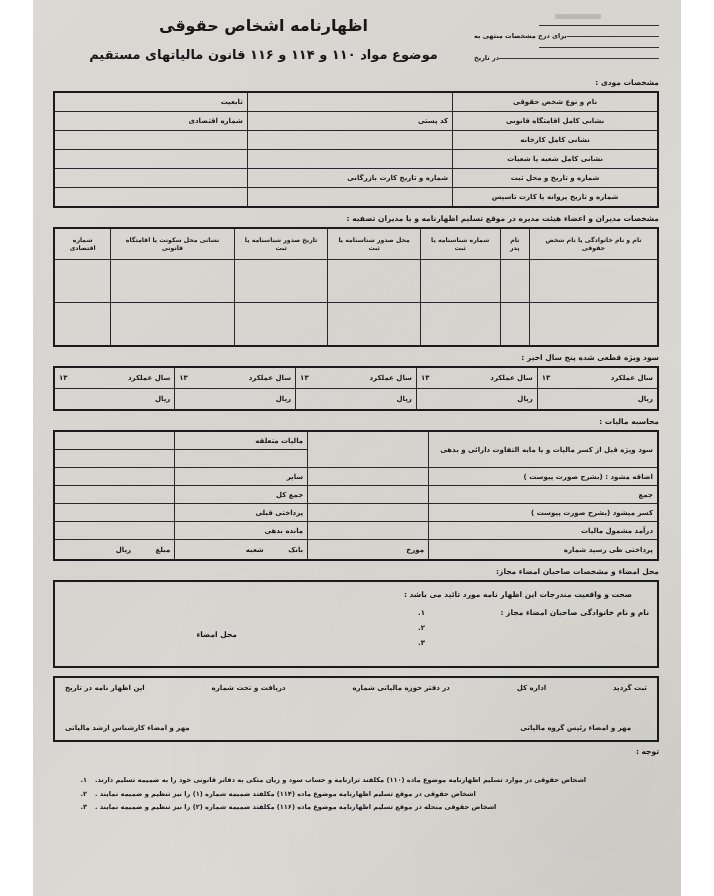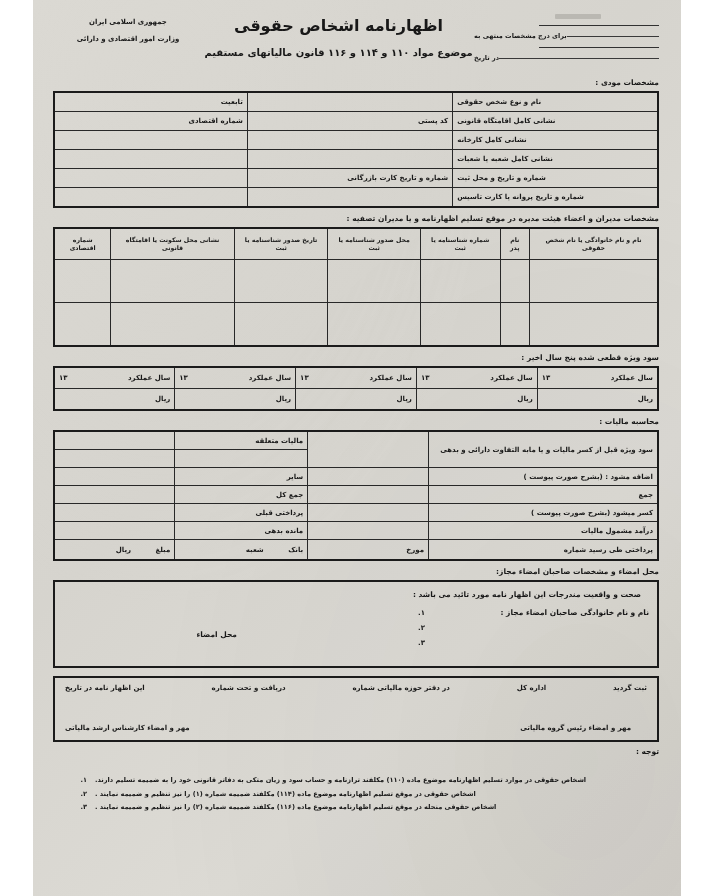--- a/index.html
+++ b/index.html
@@ -25,38 +25,38 @@
     background:
       radial-gradient(ellipse at 20% 10%, rgba(255,255,255,.45), rgba(255,255,255,0) 45%),
       radial-gradient(ellipse at 85% 85%, rgba(0,0,0,.06), rgba(0,0,0,0) 55%);
     mix-blend-mode:multiply;opacity:.7;
   }
   
   .hdr{display:flex;justify-content:space-between;align-items:flex-start;height:62px;}
   .hdr-right{text-align:center;font-size:7px;font-weight:bold;line-height:2.4;padding-top:4px;width:150px;}
   .hdr-mid{text-align:center;padding-top:6px;flex:1;}
   .hdr-mid .t1{font-size:16px;font-weight:bold;letter-spacing:.5px;}
-  .hdr-mid .t2{font-size:10px;font-weight:bold;margin-top:12px;}
+  .hdr-mid .t2{font-size:13px;font-weight:bold;margin-top:12px;}
   .hdr-left{width:185px;padding-top:4px;}
   .hdr-left .blk{font-size:6.5px;font-weight:bold;display:flex;align-items:center;margin-bottom:3px;margin-top:6px;}
   .hdr-left .line{flex:1;border-bottom:1px solid #3a3a3a;height:1px;}
   .hdr-left .topbar{border-bottom:1.6px solid #333;width:120px;margin:0 0 4px auto;height:4px;}
   .hdr-left .smudge{width:46px;height:5px;background:#b9b7b1;margin:0 58px 2px auto;border-radius:1px;}
 
   
   .sec-label{font-size:7.5px;font-weight:bold;margin:6px 0 4px 0;text-align:right;}
 
   
   table{border-collapse:collapse;width:100%;background:transparent;}
   .bx{border:2px solid #1d1d1d;}
   .bx td,.bx th{border:1px solid #2a2a2a;font-size:7px;font-weight:bold;padding:2px 4px;vertical-align:middle;}
 
   
   .t-ident td{height:14px;}
-  .t-ident .lbl{width:34%;text-align:left;border-left:1px solid #2a2a2a;}
+  .t-ident .lbl{width:34%;text-align:center;border-left:1px solid #2a2a2a;}
   .t-ident .m1{width:34%;text-align:right;}
   .t-ident .m2{width:32%;text-align:right;}
 
   
   .t-mgr th{height:26px;text-align:center;line-height:1.35;font-size:6.2px;}
   .t-mgr td{height:38px;}
 
   
   .t-year td{height:16px;text-align:right;font-size:7px;}
   .t-year .yc{width:20%;}
@@ -66,21 +66,21 @@
   
   .t-tax td{height:13px;}
   .t-tax .c1{width:38%;text-align:right;}
   .t-tax .c2{width:20%;}
   .t-tax .c3{width:22%;text-align:right;}
   .t-tax .c4{width:20%;}
   .t-tax .pay td{height:15px;text-align:right;}
 
   
   .sign-box{border:2px solid #1d1d1d;height:84px;position:relative;font-size:7.5px;font-weight:bold;}
-  .sign-box .l1{position:absolute;right:16px;top:8px;}
+  .sign-box .l1{position:absolute;right:25px;top:8px;}
   .sign-box .l2{position:absolute;right:8px;top:26px;}
   .nums{position:absolute;right:232px;top:24px;line-height:2.15;font-size:7px;font-weight:bold;}
   .sig-place{position:absolute;right:420px;top:48px;font-size:7.5px;font-weight:bold;}
 
   
   .reg-box{border:2px solid #1d1d1d;height:62px;position:relative;font-size:7px;font-weight:bold;}
   .reg-row{position:absolute;top:6px;right:0;left:0;display:flex;justify-content:space-between;padding:0 10px;}
   .reg-row2{position:absolute;bottom:8px;right:0;left:0;display:flex;justify-content:space-between;padding:0 26px 0 10px;}
 
   
@@ -112,24 +112,20 @@
         <span class="line"></span>
         <span>در تاریخ</span>
       </div>
     </div>
 
     <div class="hdr-mid">
       <div class="t1">اظهارنامه اشخاص حقوقی</div>
       <div class="t2">موضوع مواد ۱۱۰ و ۱۱۴ و ۱۱۶ قانون مالیاتهای مستقیم</div>
     </div>
 
-    <div class="hdr-right">
-      <div>جمهوری اسلامی ایران</div>
-      <div>وزارت امور اقتصادی و دارائی</div>
-    </div>
   </div>
 
   <div class="sec-label">مشخصات مودی :</div>
   <table class="bx t-ident">
     <tbody>
       <tr>
         <td class="lbl">نام و نوع شخص حقوقی</td>
         <td class="m1"></td>
         <td class="m2">تابعیت</td>
       </tr>

